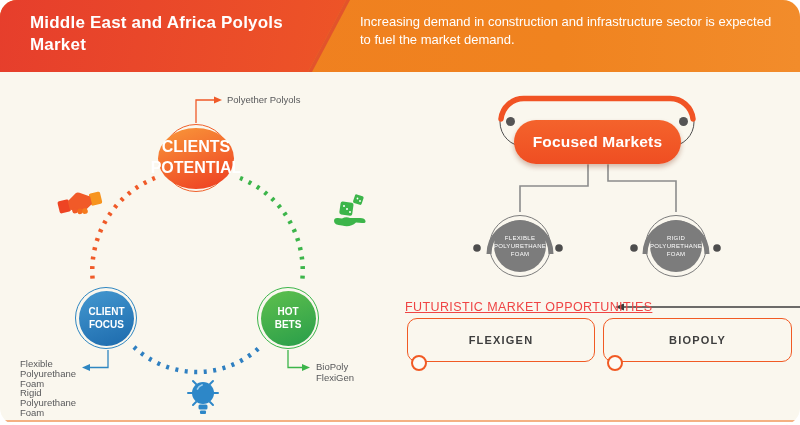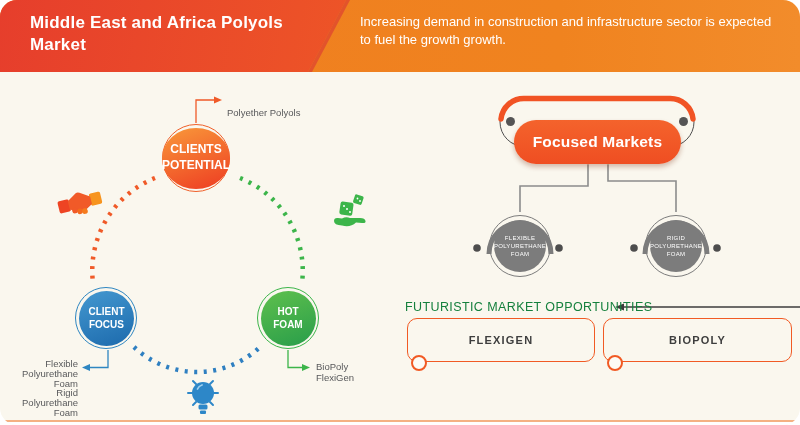--- a/index.html
+++ b/index.html
@@ -19,43 +19,43 @@
     font-size:13px;line-height:1.38;font-weight:normal;}
 
   
   .layer{position:absolute;left:0;top:0;pointer-events:none;}
 
   
   .node{position:absolute;border-radius:50%;display:flex;align-items:center;justify-content:center;box-sizing:border-box;}
   .node-inner{border-radius:50%;display:flex;align-items:center;justify-content:center;
     color:#fff;font-weight:bold;text-align:center;white-space:pre-line;}
   .node-cp{left:162px;top:124px;width:68px;height:68px;border:1.5px solid #f0602a;padding:2px;}
-  .node-cp .node-inner{width:76px;height:61px;background:linear-gradient(160deg,#f9993a 0%,#ee4023 95%);font-size:12px;line-height:1.3;}
+  .node-cp .node-inner{width:76px;height:61px;background:linear-gradient(160deg,#f9993a 0%,#ee4023 95%);font-size:16px;line-height:1.3;}
   .node-cf{left:75px;top:287px;width:62px;height:62px;border:1.5px solid #2e86c1;padding:2px;justify-content:flex-end;}
   .node-cf .node-inner{width:55px;height:55px;background:linear-gradient(160deg,#4498d0 0%,#1e6cae 95%);font-size:10px;line-height:1.3;}
   .node-hb{left:257px;top:287px;width:62px;height:62px;border:1.5px solid #3cb54a;padding:2px;}
   .node-hb .node-inner{width:55px;height:55px;background:linear-gradient(160deg,#5fc04d 0%,#2b9f4a 95%);font-size:10px;line-height:1.3;}
 
   .callout{position:absolute;color:#58595b;font-size:9.5px;white-space:pre-line;}
-  .callout-cp{left:227px;top:107px;}
-  .callout-cf{left:8px;top:359px;width:70px;text-align:right;line-height:9.8px;}
+  .callout-cp{left:227px;top:94px;}
+  .callout-cf{left:20px;top:359px;width:70px;text-align:left;line-height:9.8px;}
   .callout-hb{left:316px;top:361px;line-height:11px;}
 
   
   .fm-pill{position:absolute;left:514px;top:100px;width:167px;height:44px;border-radius:22px;
     background:linear-gradient(180deg,#f4632c 0%,#ef4e22 100%);
     box-shadow:0 3px 5px rgba(120,40,10,.3);
     display:flex;align-items:center;justify-content:center;color:#fff;font-weight:bold;font-size:15.5px;letter-spacing:.2px;margin-top:20px;}
   .mkt-label{position:absolute;width:56px;height:30px;display:flex;align-items:center;justify-content:center;
     color:#fff;font-size:6px;line-height:1.35;text-align:center;white-space:pre-line;letter-spacing:.3px;font-weight:normal;}
   .mkt-label-1{left:492px;top:231px;}
   .mkt-label-2{left:648px;top:231px;}
 
   
-  .opp-heading{position:absolute;left:405px;top:300px;color:#15803d;font-size:12.5px;letter-spacing:.4px;}
+  .opp-heading{position:absolute;left:405px;top:300px;color:#ef4444;font-size:12.5px;letter-spacing:.4px;text-decoration:underline;}
   .opp-box{position:absolute;top:318px;height:44px;border:1.5px solid #f15a24;border-radius:10px;box-sizing:border-box;
     display:flex;align-items:center;justify-content:center;color:#3e3e3e;font-weight:bold;font-size:11px;letter-spacing:1.2px;}
   .opp-box1{left:407px;width:188px;}
   .opp-box2{left:603px;width:189px;}
   .opp-dot{position:absolute;top:355px;width:12px;height:12px;border:2px solid #f15a24;border-radius:50%;background:#fdfcf6;box-sizing:content-box;}
   .opp-dot1{left:411px;}
   .opp-dot2{left:607px;}
 
   
   .icon{position:absolute;}
@@ -69,21 +69,21 @@
 </style>
 </head>
 <body>
 
 <div class="canvas">
 
   <div class="header">
     <div class="header-left-bg"></div>
     <div class="header-slash"></div>
     <h1 class="title">Middle East and Africa Polyols Market</h1>
-    <p class="subtitle">Increasing demand in construction and infrastructure sector is expected to fuel the growth growth.</p>
+    <p class="subtitle">Increasing demand in construction and infrastructure sector is expected to fuel the market demand.</p>
   </div>
 
   <svg class="layer" width="800" height="425" viewBox="0 0 800 425">
 
     <path d="M155,178 A100,100 0 0 0 93,283" fill="none" stroke="#f05a28" stroke-width="4.5" stroke-dasharray="3 6.5"></path>
     <path d="M240,178 A100,100 0 0 1 302,283" fill="none" stroke="#3cb54a" stroke-width="4.5" stroke-dasharray="3 6.5"></path>
     <path d="M134,347 A92,92 0 0 0 260,347" fill="none" stroke="#2e7fc1" stroke-width="4.5" stroke-dasharray="3 6.5"></path>
 
     <path d="M196,123 V100 H214" fill="none" stroke="#f05a28" stroke-width="1.3"></path>
     <polygon points="214,96.5 222,100 214,103.5" fill="#f05a28"></polygon>
@@ -123,21 +123,21 @@
   <div class="node node-cp">
     <div class="node-inner">CLIENTS
 POTENTIAL</div>
   </div>
   <div class="node node-cf">
     <div class="node-inner">CLIENT
 FOCUS</div>
   </div>
   <div class="node node-hb">
     <div class="node-inner">HOT
-FOAM</div>
+BETS</div>
   </div>
 
   <div class="callout callout-cp">Polyether Polyols</div>
   <div class="callout callout-cf">Flexible
 Polyurethane
 Foam
 Rigid
 Polyurethane
 Foam</div>
   <div class="callout callout-hb">BioPoly

